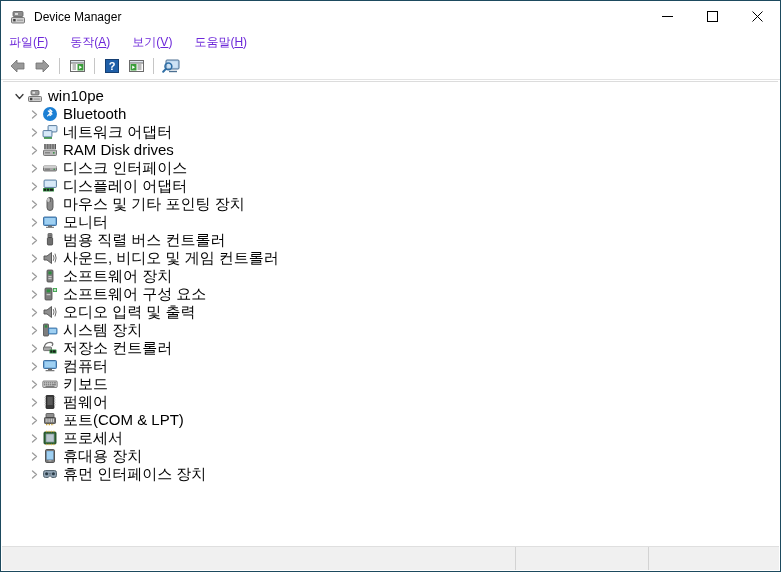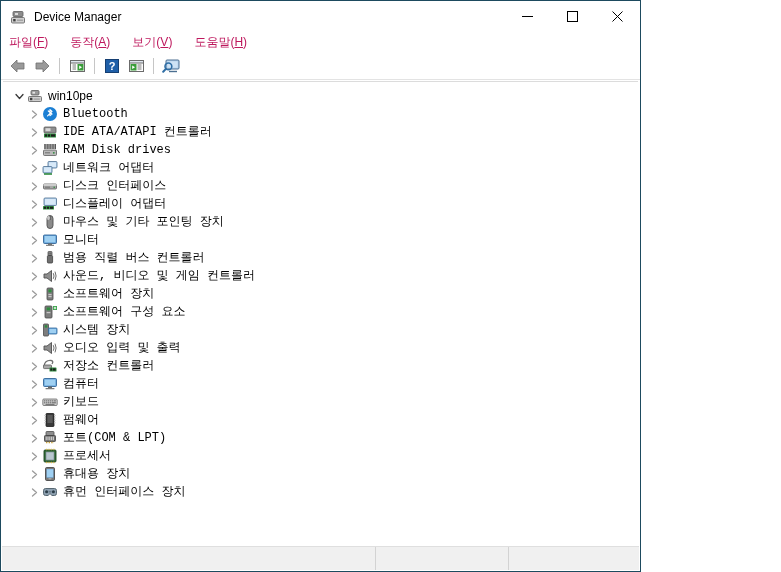--- a/index.html
+++ b/index.html
@@ -7,21 +7,21 @@
     padding: 0;
     background: #ffffff;
   }
   body {
     font-family: "Liberation Sans", "DejaVu Sans", sans-serif;
     -webkit-font-smoothing: antialiased;
   }
 
   #window {
     position: relative;
-    width: 641px;
+    width: 781px;
     height: 572px;
     box-sizing: border-box;
     border: 1px solid #1d4a5e;
     background: #ffffff;
     overflow: hidden;
   }
 
   
   #titlebar {
     position: relative;
@@ -73,21 +73,21 @@
   
   #menubar {
     height: 21px;
     display: flex;
     align-items: center;
     padding-left: 8px;
     background: #ffffff;
   }
   .menu-item {
     font-size: 12px;
-    color: #be185d;
+    color: #6d28d9;
     padding: 0 10px 0 0;
     margin-right: 12px;
     white-space: nowrap;
     cursor: default;
   }
   .menu-item .accel { text-decoration: underline; }
 
   
   #toolbar {
     height: 26px;
@@ -144,26 +144,26 @@
   .node .nicon {
     width: 16px;
     height: 16px;
     flex: 0 0 auto;
     display: flex;
     align-items: center;
     justify-content: center;
     margin-right: 5px;
   }
   .node .nlabel {
-    font-size: 12px;
+    font-size: 15px;
     color: #000000;
     line-height: 16px;
   }
   .node.root { padding-left: 8px; }
-  .node.child { padding-left: 23px; font-family: Liberation Mono, monospace; }
+  .node.child { padding-left: 23px; }
 
   
   #statusbar {
     position: absolute;
     left: 1px;
     right: 1px;
     bottom: 1px;
     height: 23px;
     background: #f0f0f0;
     border-top: 1px solid #dfdfdf;
@@ -307,73 +307,55 @@
         </span>
         <span class="nicon">
           <svg width="16" height="16" viewBox="0 0 16 16">
             <circle cx="8" cy="8" r="7" fill="#1b7fd4"></circle>
             <path d="M6.3 5 L10 8 L8 9.6 L8 3.6 L10 5.4 L5.6 9.8" fill="none" stroke="#ffffff" stroke-width="1.2" stroke-linejoin="round" stroke-linecap="round"></path>
           </svg>
         </span>
         <span class="nlabel">Bluetooth</span>
       </div>
 
-      <div class="node child">
-        <span class="twisty">
-          <svg width="9" height="9" viewBox="0 0 9 9">
-              <path d="M2.5 1 L6.5 4.5 L2.5 8" fill="none" stroke="#9b9b9b" stroke-width="1.3" stroke-linecap="round" stroke-linejoin="round"></path>
-            </svg>
-        </span>
-        <span class="nicon">
-          <svg width="16" height="16" viewBox="0 0 16 16">
-            <rect x="2" y="3" width="12" height="6" rx="1" fill="#8e8e8e" stroke="#5a5a5a" stroke-width="0.8"></rect>
-            <rect x="3.5" y="4.2" width="5" height="3" fill="#d8d8d8"></rect>
-            <rect x="2" y="9.5" width="12" height="4" rx="0.6" fill="#2f8a3f"></rect>
-            <rect x="3" y="10.4" width="2" height="2.2" fill="#1c1c1c"></rect>
-            <rect x="6" y="10.4" width="2" height="2.2" fill="#1c1c1c"></rect>
-            <rect x="9" y="10.4" width="4" height="2.2" fill="#1c1c1c"></rect>
-          </svg>
-        </span>
-        <span class="nlabel">IDE ATA/ATAPI 컨트롤러</span>
+
+      <div class="node child">
+        <span class="twisty">
+          <svg width="9" height="9" viewBox="0 0 9 9">
+              <path d="M2.5 1 L6.5 4.5 L2.5 8" fill="none" stroke="#9b9b9b" stroke-width="1.3" stroke-linecap="round" stroke-linejoin="round"></path>
+            </svg>
+        </span>
+        <span class="nicon">
+          <svg width="16" height="16" viewBox="0 0 16 16">
+            <rect x="6" y="1.5" width="9" height="6.5" rx="1" fill="#b8d4ee" stroke="#4c6f91" stroke-width="0.8"></rect>
+            <rect x="7" y="2.5" width="7" height="4.5" fill="#d8e9f8"></rect>
+            <rect x="1" y="6.5" width="9" height="6.5" rx="1" fill="#b8d4ee" stroke="#4c6f91" stroke-width="0.8"></rect>
+            <rect x="2" y="7.5" width="7" height="4.5" fill="#d8e9f8"></rect>
+            <path d="M2 14 H10" stroke="#2f8a3f" stroke-width="1.6"></path>
+          </svg>
+        </span>
+        <span class="nlabel">네트워크 어댑터</span>
       </div>
 
       <div class="node child">
         <span class="twisty">
           <svg width="9" height="9" viewBox="0 0 9 9">
               <path d="M2.5 1 L6.5 4.5 L2.5 8" fill="none" stroke="#9b9b9b" stroke-width="1.3" stroke-linecap="round" stroke-linejoin="round"></path>
             </svg>
         </span>
         <span class="nicon">
           <svg width="16" height="16" viewBox="0 0 16 16">
             <rect x="2" y="2" width="12" height="5" fill="#4f4f4f"></rect>
             <path d="M3 2 V7 M4.6 2 V7 M6.2 2 V7 M7.8 2 V7 M9.4 2 V7 M11 2 V7 M12.6 2 V7" stroke="#c9c9c9" stroke-width="0.7"></path>
             <rect x="1.5" y="8" width="13" height="5.5" rx="1" fill="#b9b9b9" stroke="#5d5d5d" stroke-width="0.8"></rect>
             <circle cx="11.8" cy="10.8" r="0.9" fill="#2f8a3f"></circle>
             <rect x="3" y="10.2" width="5" height="1.2" fill="#7b7b7b"></rect>
           </svg>
         </span>
         <span class="nlabel">RAM Disk drives</span>
-      </div>
-
-      <div class="node child">
-        <span class="twisty">
-          <svg width="9" height="9" viewBox="0 0 9 9">
-              <path d="M2.5 1 L6.5 4.5 L2.5 8" fill="none" stroke="#9b9b9b" stroke-width="1.3" stroke-linecap="round" stroke-linejoin="round"></path>
-            </svg>
-        </span>
-        <span class="nicon">
-          <svg width="16" height="16" viewBox="0 0 16 16">
-            <rect x="6" y="1.5" width="9" height="6.5" rx="1" fill="#b8d4ee" stroke="#4c6f91" stroke-width="0.8"></rect>
-            <rect x="7" y="2.5" width="7" height="4.5" fill="#d8e9f8"></rect>
-            <rect x="1" y="6.5" width="9" height="6.5" rx="1" fill="#b8d4ee" stroke="#4c6f91" stroke-width="0.8"></rect>
-            <rect x="2" y="7.5" width="7" height="4.5" fill="#d8e9f8"></rect>
-            <path d="M2 14 H10" stroke="#2f8a3f" stroke-width="1.6"></path>
-          </svg>
-        </span>
-        <span class="nlabel">네트워크 어댑터</span>
       </div>
 
       <div class="node child">
         <span class="twisty">
           <svg width="9" height="9" viewBox="0 0 9 9">
               <path d="M2.5 1 L6.5 4.5 L2.5 8" fill="none" stroke="#9b9b9b" stroke-width="1.3" stroke-linecap="round" stroke-linejoin="round"></path>
             </svg>
         </span>
         <span class="nicon">
           <svg width="16" height="16" viewBox="0 0 16 16">
@@ -507,43 +489,43 @@
       </div>
 
       <div class="node child">
         <span class="twisty">
           <svg width="9" height="9" viewBox="0 0 9 9">
               <path d="M2.5 1 L6.5 4.5 L2.5 8" fill="none" stroke="#9b9b9b" stroke-width="1.3" stroke-linecap="round" stroke-linejoin="round"></path>
             </svg>
         </span>
         <span class="nicon">
           <svg width="16" height="16" viewBox="0 0 16 16">
+            <path d="M2 6 H5 L9.5 2.5 V13.5 L5 10 H2 Z" fill="#8e8e8e" stroke="#4f4f4f" stroke-width="0.9" stroke-linejoin="round"></path>
+            <path d="M11.3 5.2 Q12.8 8 11.3 10.8" fill="none" stroke="#6e6e6e" stroke-width="1"></path>
+            <path d="M13 3.6 Q15.2 8 13 12.4" fill="none" stroke="#6e6e6e" stroke-width="1"></path>
+          </svg>
+        </span>
+        <span class="nlabel">오디오 입력 및 출력</span>
+      </div>
+
+      <div class="node child">
+        <span class="twisty">
+          <svg width="9" height="9" viewBox="0 0 9 9">
+              <path d="M2.5 1 L6.5 4.5 L2.5 8" fill="none" stroke="#9b9b9b" stroke-width="1.3" stroke-linecap="round" stroke-linejoin="round"></path>
+            </svg>
+        </span>
+        <span class="nicon">
+          <svg width="16" height="16" viewBox="0 0 16 16">
             <rect x="1.5" y="2" width="5" height="12" rx="0.8" fill="#7d7d7d" stroke="#4a4a4a" stroke-width="0.8"></rect>
             <rect x="2.7" y="3.2" width="2.6" height="2.4" fill="#2f8a3f"></rect>
             <rect x="6.5" y="6" width="8.5" height="6" rx="0.8" fill="#5f9fd6" stroke="#34689a" stroke-width="0.8"></rect>
             <rect x="7.4" y="6.9" width="6.7" height="4.2" fill="#9fd0f2"></rect>
           </svg>
         </span>
         <span class="nlabel">시스템 장치</span>
-      </div>
-
-      <div class="node child">
-        <span class="twisty">
-          <svg width="9" height="9" viewBox="0 0 9 9">
-              <path d="M2.5 1 L6.5 4.5 L2.5 8" fill="none" stroke="#9b9b9b" stroke-width="1.3" stroke-linecap="round" stroke-linejoin="round"></path>
-            </svg>
-        </span>
-        <span class="nicon">
-          <svg width="16" height="16" viewBox="0 0 16 16">
-            <path d="M2 6 H5 L9.5 2.5 V13.5 L5 10 H2 Z" fill="#8e8e8e" stroke="#4f4f4f" stroke-width="0.9" stroke-linejoin="round"></path>
-            <path d="M11.3 5.2 Q12.8 8 11.3 10.8" fill="none" stroke="#6e6e6e" stroke-width="1"></path>
-            <path d="M13 3.6 Q15.2 8 13 12.4" fill="none" stroke="#6e6e6e" stroke-width="1"></path>
-          </svg>
-        </span>
-        <span class="nlabel">오디오 입력 및 출력</span>
       </div>
 
 
       <div class="node child">
         <span class="twisty">
           <svg width="9" height="9" viewBox="0 0 9 9">
               <path d="M2.5 1 L6.5 4.5 L2.5 8" fill="none" stroke="#9b9b9b" stroke-width="1.3" stroke-linecap="round" stroke-linejoin="round"></path>
             </svg>
         </span>
         <span class="nicon">

